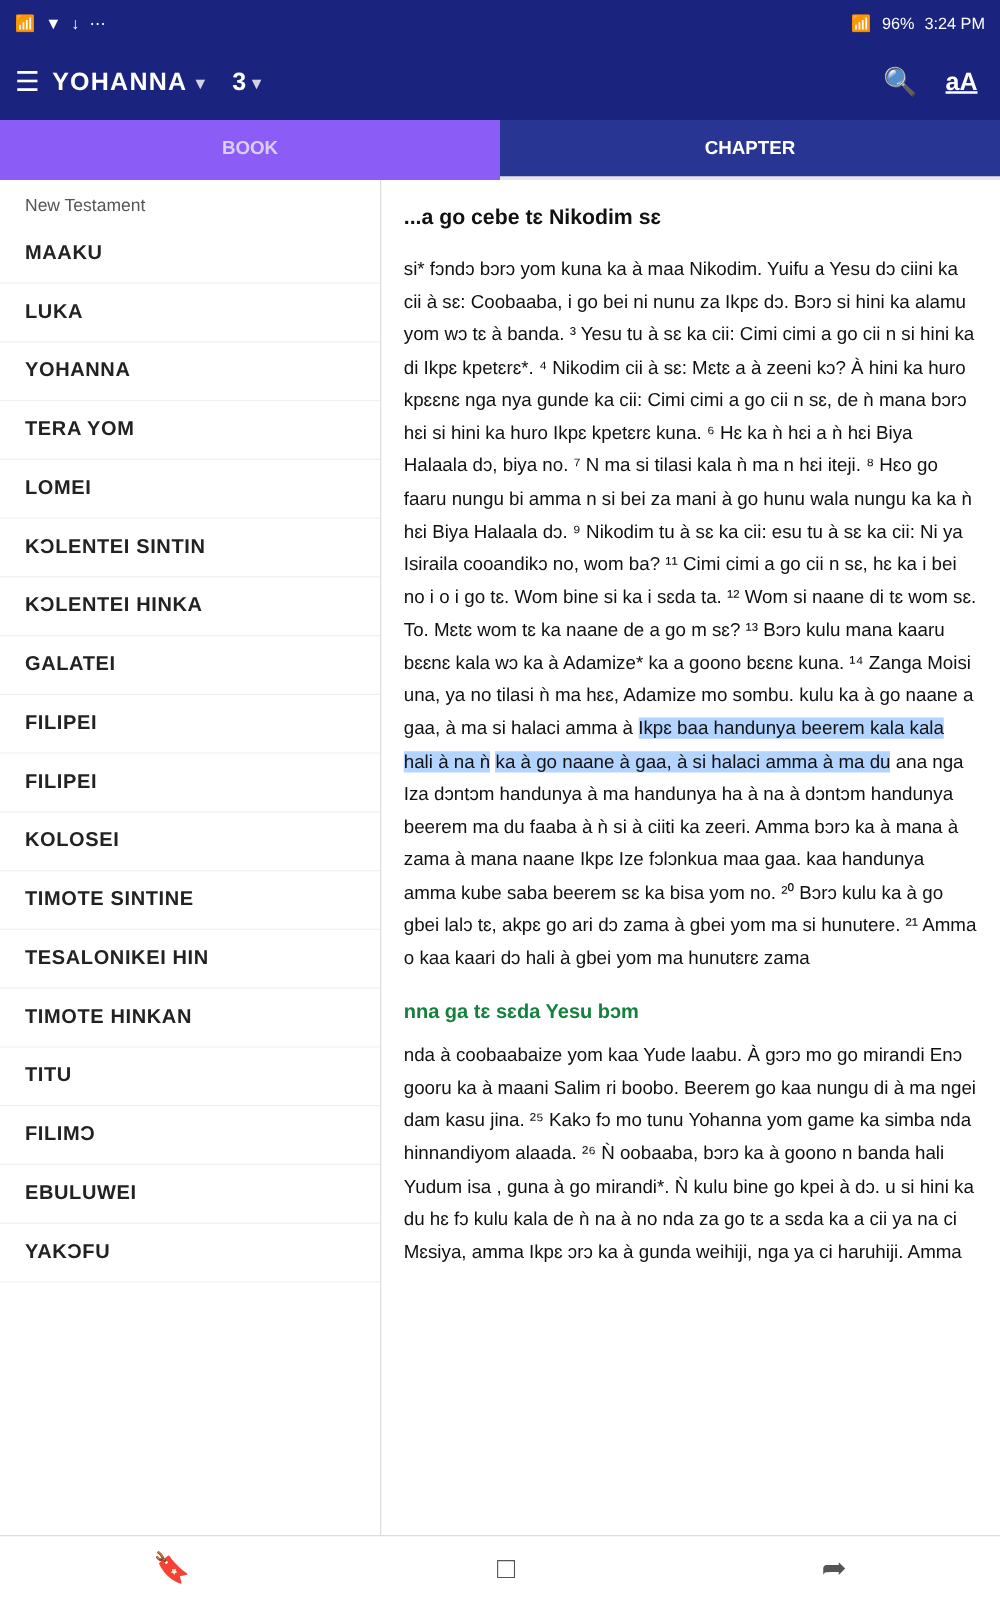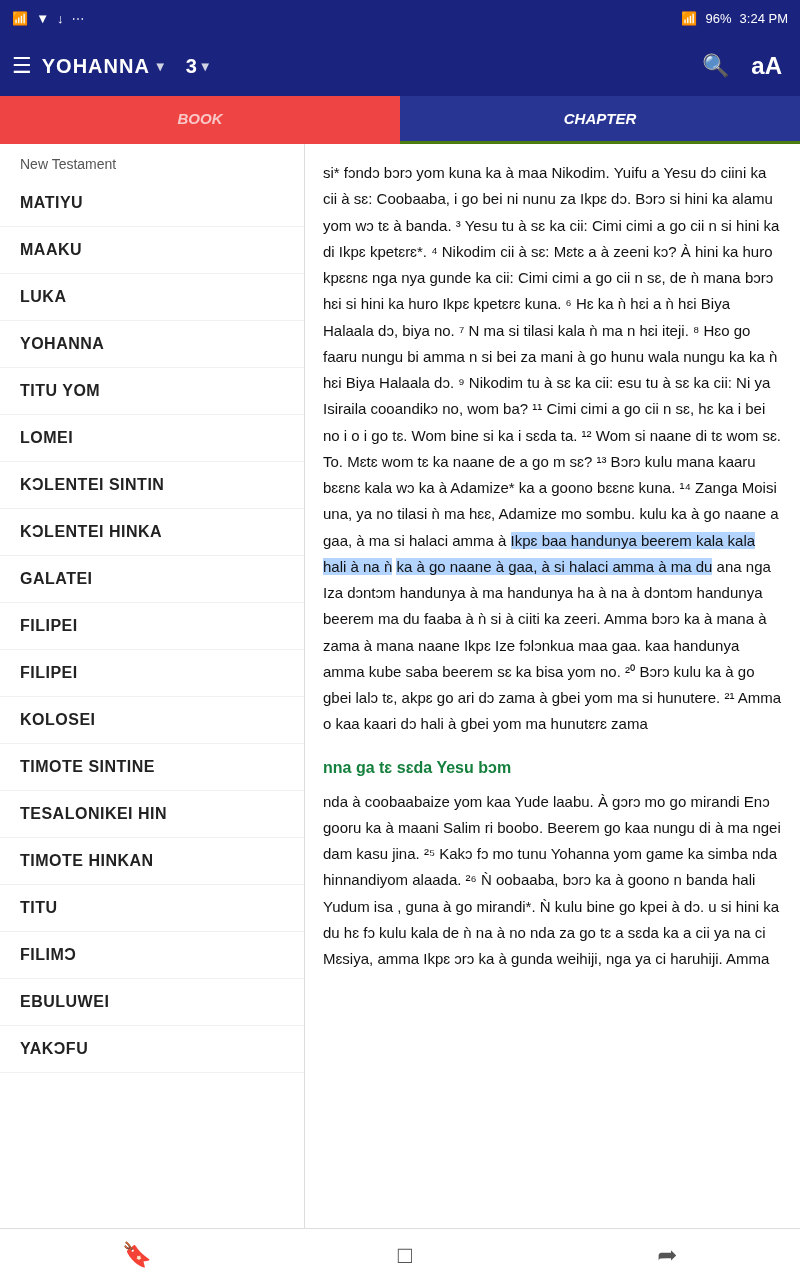--- a/index.html
+++ b/index.html
@@ -55,39 +55,38 @@
       color: #fff;
       font-size: 22px;
       cursor: pointer;
       padding: 6px;
     }
     .hamburger-icon { font-size: 22px; color: #fff; cursor: pointer; }
 
     
     .tab-bar {
       display: flex;
-      background: #ef4444;
+      background: #8b5cf6;
       border-bottom: none;
       height: 48px;
-      font-style: italic;
     }
     .tab {
       flex: 1;
       display: flex;
       align-items: center;
       justify-content: center;
       font-size: 15px;
       font-weight: bold;
       cursor: pointer;
       color: rgba(255,255,255,0.7);
       border-bottom: 3px solid transparent;
     }
     .tab.active {
       color: #fff;
-      border-bottom: 3px solid #4d7c0f;
+      border-bottom: 3px solid #e5e5e5;
       background: #283593;
     }
 
     
     .main {
       display: flex;
       height: calc(1280px - 36px - 60px - 48px - 52px);
       overflow: hidden;
     }
 
@@ -190,63 +189,65 @@
   <div class="toolbar-title">
     <span>YOHANNA</span>
     <span class="chevron">▼</span>
   </div>
   <div class="toolbar-chapter">
     <span>3</span>
     <span class="chevron">▼</span>
   </div>
   <div class="toolbar-spacer"></div>
   <span class="toolbar-icon">🔍</span>
-  <span class="toolbar-icon" style="font-weight:bold;font-size:24px;">aA</span>
+  <span class="toolbar-icon" style="font-weight:bold;font-size:20px;text-decoration:underline;">aA</span>
 </div>
 
 <div class="tab-bar">
   <div class="tab">
     <span>BOOK</span>
   </div>
   <div class="tab active">
     <span>CHAPTER</span>
   </div>
 </div>
 
 <div class="main">
 
   <div class="sidebar">
     <div class="sidebar-section-header">
       <span>New Testament</span>
     </div>
 
     <div id="sidebar-items">
-        <div class="sidebar-item">MATIYU</div>
         <div class="sidebar-item">MAAKU</div>
         <div class="sidebar-item">LUKA</div>
         <div class="sidebar-item">YOHANNA</div>
-        <div class="sidebar-item">TITU YOM</div>
+        <div class="sidebar-item">TERA YOM</div>
         <div class="sidebar-item">LOMEI</div>
         <div class="sidebar-item">KƆLENTEI SINTIN</div>
         <div class="sidebar-item">KƆLENTEI HINKA</div>
         <div class="sidebar-item">GALATEI</div>
         <div class="sidebar-item">FILIPEI</div>
         <div class="sidebar-item">FILIPEI</div>
         <div class="sidebar-item">KOLOSEI</div>
         <div class="sidebar-item">TIMOTE SINTINE</div>
         <div class="sidebar-item">TESALONIKEI HIN</div>
         <div class="sidebar-item">TIMOTE HINKAN</div>
         <div class="sidebar-item">TITU</div>
         <div class="sidebar-item">FILIMƆ</div>
         <div class="sidebar-item">EBULUWEI</div>
         <div class="sidebar-item">YAKƆFU</div>
       </div>
   </div>
 
   <div class="reading-content">
+    <div class="chapter-title">
+      <span>...a go cebe tɛ Nikodim sɛ</span>
+    </div>
     <div class="reading-text" id="reading-text-1">si* fɔndɔ bɔrɔ yom kuna ka à maa Nikodim. Yuifu a Yesu dɔ ciini ka cii à sɛ: Coobaaba, i go bei ni nunu za Ikpɛ dɔ. Bɔrɔ si hini ka alamu yom wɔ tɛ à banda. ³ Yesu tu à sɛ ka cii: Cimi cimi a go cii n si hini ka di Ikpɛ kpetɛrɛ*. ⁴ Nikodim cii à sɛ: Mɛtɛ a à zeeni kɔ? À hini ka huro kpɛɛnɛ nga nya gunde ka cii: Cimi cimi a go cii n sɛ, de ǹ mana bɔrɔ hɛi si hini ka huro Ikpɛ kpetɛrɛ kuna. ⁶ Hɛ ka ǹ hɛi a ǹ hɛi Biya Halaala dɔ, biya no. ⁷ N ma si tilasi kala ǹ ma n hɛi iteji. ⁸ Hɛo go faaru nungu bi amma n si bei za mani à go hunu wala nungu ka ka ǹ hɛi Biya Halaala dɔ. ⁹ Nikodim tu à sɛ ka cii: esu tu à sɛ ka cii: Ni ya Isiraila cooandikɔ no, wom ba? ¹¹ Cimi cimi a go cii n sɛ, hɛ ka i bei no i o i go tɛ. Wom bine si ka i sɛda ta. ¹² Wom si naane di tɛ wom sɛ. To. Mɛtɛ wom tɛ ka naane de a go m sɛ? ¹³ Bɔrɔ kulu mana kaaru bɛɛnɛ kala wɔ ka à Adamize* ka a goono bɛɛnɛ kuna. ¹⁴ Zanga Moisi una, ya no tilasi ǹ ma hɛɛ, Adamize mo sombu. kulu ka à go naane a gaa, à ma si halaci amma à <span class="highlight">Ikpɛ baa handunya beerem kala kala hali à na ǹ</span> <span class="highlight">ka à go naane à gaa, à si halaci amma à ma du</span> ana nga Iza dɔntɔm handunya à ma handunya ha à na à dɔntɔm handunya beerem ma du faaba à ǹ si à ciiti ka zeeri. Amma bɔrɔ ka à mana à zama à mana naane Ikpɛ Ize fɔlɔnkua maa gaa. kaa handunya amma kube saba beerem sɛ ka bisa yom no. ²⁰ Bɔrɔ kulu ka à go gbei lalɔ tɛ, akpɛ go ari dɔ zama à gbei yom ma si hunutere. ²¹ Amma o kaa kaari dɔ hali à gbei yom ma hunutɛrɛ zama</div>
     <div class="section-heading" id="section-heading-2">nna ga tɛ sɛda Yesu bɔm</div>
     <div class="reading-text" id="reading-text-2">nda à coobaabaize yom kaa Yude laabu. À gɔrɔ mo go mirandi Enɔ gooru ka à maani Salim ri boobo. Beerem go kaa nungu di à ma ngei dam kasu jina. ²⁵ Kakɔ fɔ mo tunu Yohanna yom game ka simba nda hinnandiyom alaada. ²⁶ Ǹ oobaaba, bɔrɔ ka à goono n banda hali Yudum isa , guna à go mirandi*. Ǹ kulu bine go kpei à dɔ. u si hini ka du hɛ fɔ kulu kala de ǹ na à no nda za go tɛ a sɛda ka a cii ya na ci Mɛsiya, amma Ikpɛ ɔrɔ ka à gunda weihiji, nga ya ci haruhiji. Amma</div>
   </div>
 
 </div>
 
 <div class="bottom-bar">
   <span class="bottom-icon">🔖</span>
   <span class="bottom-icon">□</span>

